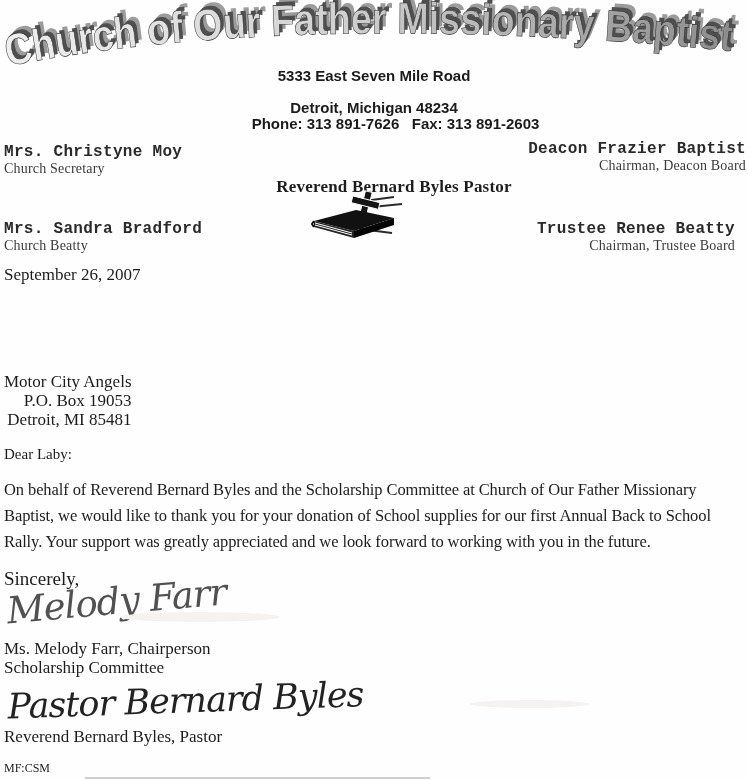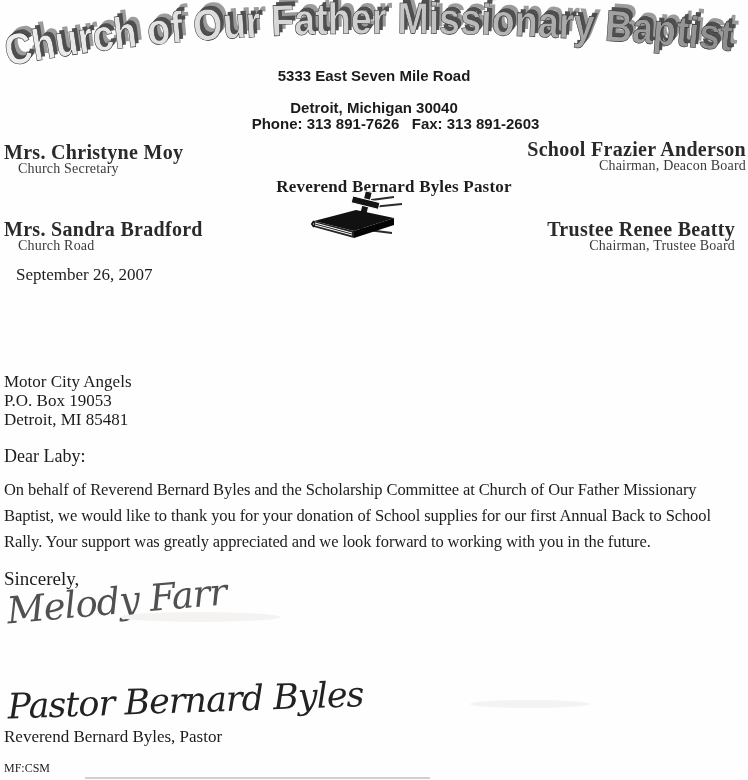--- a/index.html
+++ b/index.html
@@ -14,37 +14,37 @@
   }
   
   .addr{
     position:absolute;left:0;right:0;text-align:center;
     font-family:"Liberation Sans",sans-serif;font-weight:700;font-size:15px;color:#1b1b1b;
   }
   .addr1{top:67px;} .addr2{top:99px;} .addr3{top:115px;white-space:pre;padding-left:43px;}
   
   .officer{position:absolute;}
   .officer .o-name{
-    font-weight:700;font-size:20px;color:#2a2a2a;letter-spacing:.3px;line-height:17px;
+    font-weight:700;font-size:16px;color:#2a2a2a;letter-spacing:.3px;line-height:17px;font-family:Liberation Mono, monospace;
   }
-  .officer .o-title{font-size:14px;color:#3a3a3a;line-height:16px;letter-spacing:.2px;margin-left:14px;}
+  .officer .o-title{font-size:14px;color:#3a3a3a;line-height:16px;letter-spacing:.2px;}
   .off-l1{left:4px;top:144px;}
   .off-l2{left:4px;top:221px;}
   .off-r1{right:2px;top:141px;text-align:right;}
   .off-r2{right:13px;top:221px;text-align:right;}
   
   .pastor-line{
     position:absolute;left:0;right:0;top:177px;text-align:center;
     font-weight:700;font-size:17px;color:#1d1d1d;letter-spacing:.2px;padding-left:40px;
   }
   .bible-svg{position:absolute;left:302px;top:195px;width:104px;height:42px;overflow:visible;}
   
-  .date{position:absolute;left:4px;top:265px;font-size:17px;margin-left:12px;}
-  .recipient{position:absolute;left:4px;top:372px;font-size:17px;line-height:19px;}
-  .salutation{position:absolute;left:4px;top:446px;font-size:18px;}
+  .date{position:absolute;left:4px;top:265px;font-size:17px;}
+  .recipient{position:absolute;left:4px;top:372px;font-size:17px;line-height:19px;text-align:right;}
+  .salutation{position:absolute;left:4px;top:446px;font-size:15px;}
   .body-par{
     position:absolute;left:4px;top:477px;width:738px;
     font-size:16.5px;line-height:26px;letter-spacing:-0.1px;text-align:left;
   }
   .closing{position:absolute;left:4px;top:568px;font-size:19px;}
   
   .sig-svg{position:absolute;overflow:visible;}
   .sig1{left:4px;top:582px;width:280px;height:56px;}
   .sig2{left:4px;top:682px;width:360px;height:50px;}
   .sig-text{
@@ -86,33 +86,33 @@
       <text textLength="726" lengthAdjust="spacingAndGlyphs" fill="#4f4f4f">
         <textPath href="#title-arc" xlink:href="#title-arc">Church of Our Father Missionary Baptist</textPath>
       </text>
     </g>
     <text textLength="726" lengthAdjust="spacingAndGlyphs" fill="url(#titleGrad)" stroke="#2e2e2e" stroke-width="0.6">
       <textPath href="#title-arc" xlink:href="#title-arc">Church of Our Father Missionary Baptist</textPath>
     </text>
   </svg>
 
   <div class="addr addr1">5333 East Seven Mile Road</div>
-  <div class="addr addr2">Detroit, Michigan 30040</div>
+  <div class="addr addr2">Detroit, Michigan 48234</div>
   <div class="addr addr3">Phone: 313 891-7626   Fax: 313 891-2603</div>
 
   <div class="officer off-l1">
     <div class="o-name">Mrs. Christyne Moy</div>
     <div class="o-title">Church Secretary</div>
   </div>
   <div class="officer off-l2">
     <div class="o-name">Mrs. Sandra Bradford</div>
-    <div class="o-title">Church Road</div>
+    <div class="o-title">Church Beatty</div>
   </div>
   <div class="officer off-r1">
-    <div class="o-name">School Frazier Anderson</div>
+    <div class="o-name">Deacon Frazier Baptist</div>
     <div class="o-title">Chairman, Deacon Board</div>
   </div>
   <div class="officer off-r2">
     <div class="o-name">Trustee Renee Beatty</div>
     <div class="o-title">Chairman, Trustee Board</div>
   </div>
 
   <div class="pastor-line">Reverend Bernard Byles Pastor</div>
   <svg class="bible-svg" viewBox="0 0 104 42" xmlns="http://www.w3.org/2000/svg">
 
@@ -144,20 +144,24 @@
 
   <div class="body-par">On behalf of Reverend Bernard Byles and the Scholarship Committee at Church of Our Father Missionary Baptist, we would like to thank you for your donation of School supplies for our first Annual Back to School Rally.  Your support was greatly appreciated and we look forward to working with you in the future.</div>
 
   <div class="closing">Sincerely,</div>
 
   <svg class="sig-svg sig1" viewBox="0 0 280 56" xmlns="http://www.w3.org/2000/svg">
     <g transform="rotate(-5 20 40)">
       <text x="4" y="40" class="sig-text" font-size="37" fill="#3f3f3f" opacity="0.9">Melody Farr</text>
     </g>
   </svg>
+  <div class="sig-block sig1-names">
+    <div>Ms. Melody Farr, Chairperson</div>
+    <div>Scholarship Committee</div>
+  </div>
 
   <svg class="sig-svg sig2" viewBox="0 0 360 50" xmlns="http://www.w3.org/2000/svg">
     <g transform="rotate(-2 20 36)">
       <text x="4" y="36" class="sig-text" font-size="35" fill="#222222">Pastor Bernard Byles</text>
     </g>
   </svg>
   <div class="sig-block sig2-names">
     <div>Reverend Bernard Byles, Pastor</div>
   </div>
 

